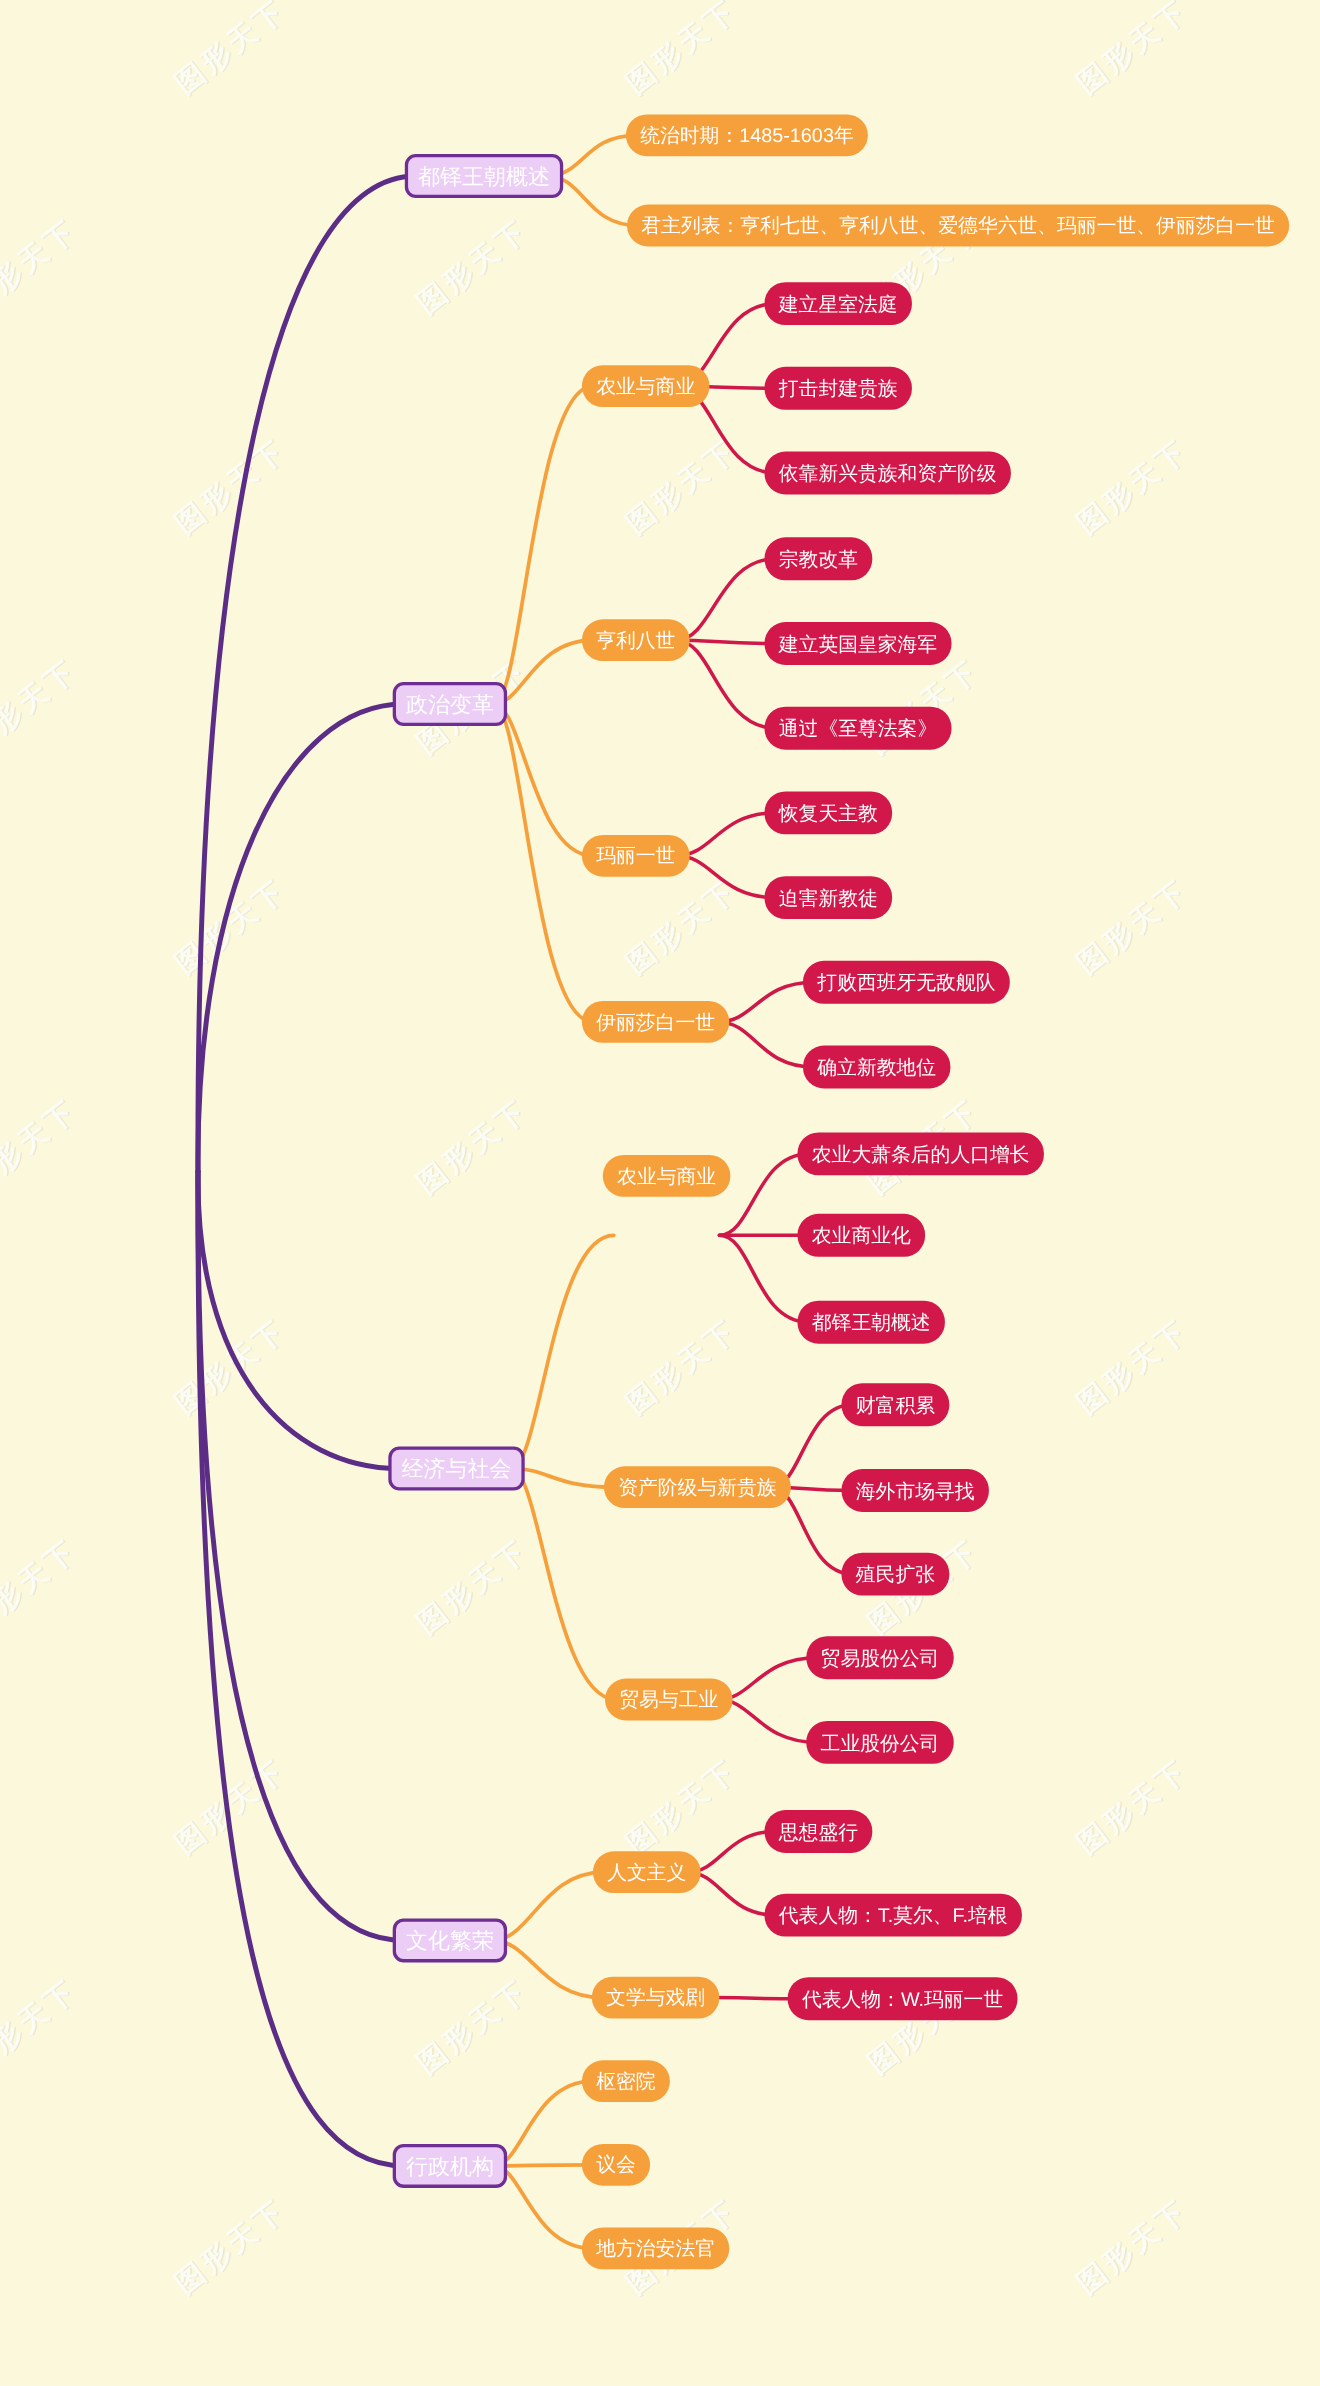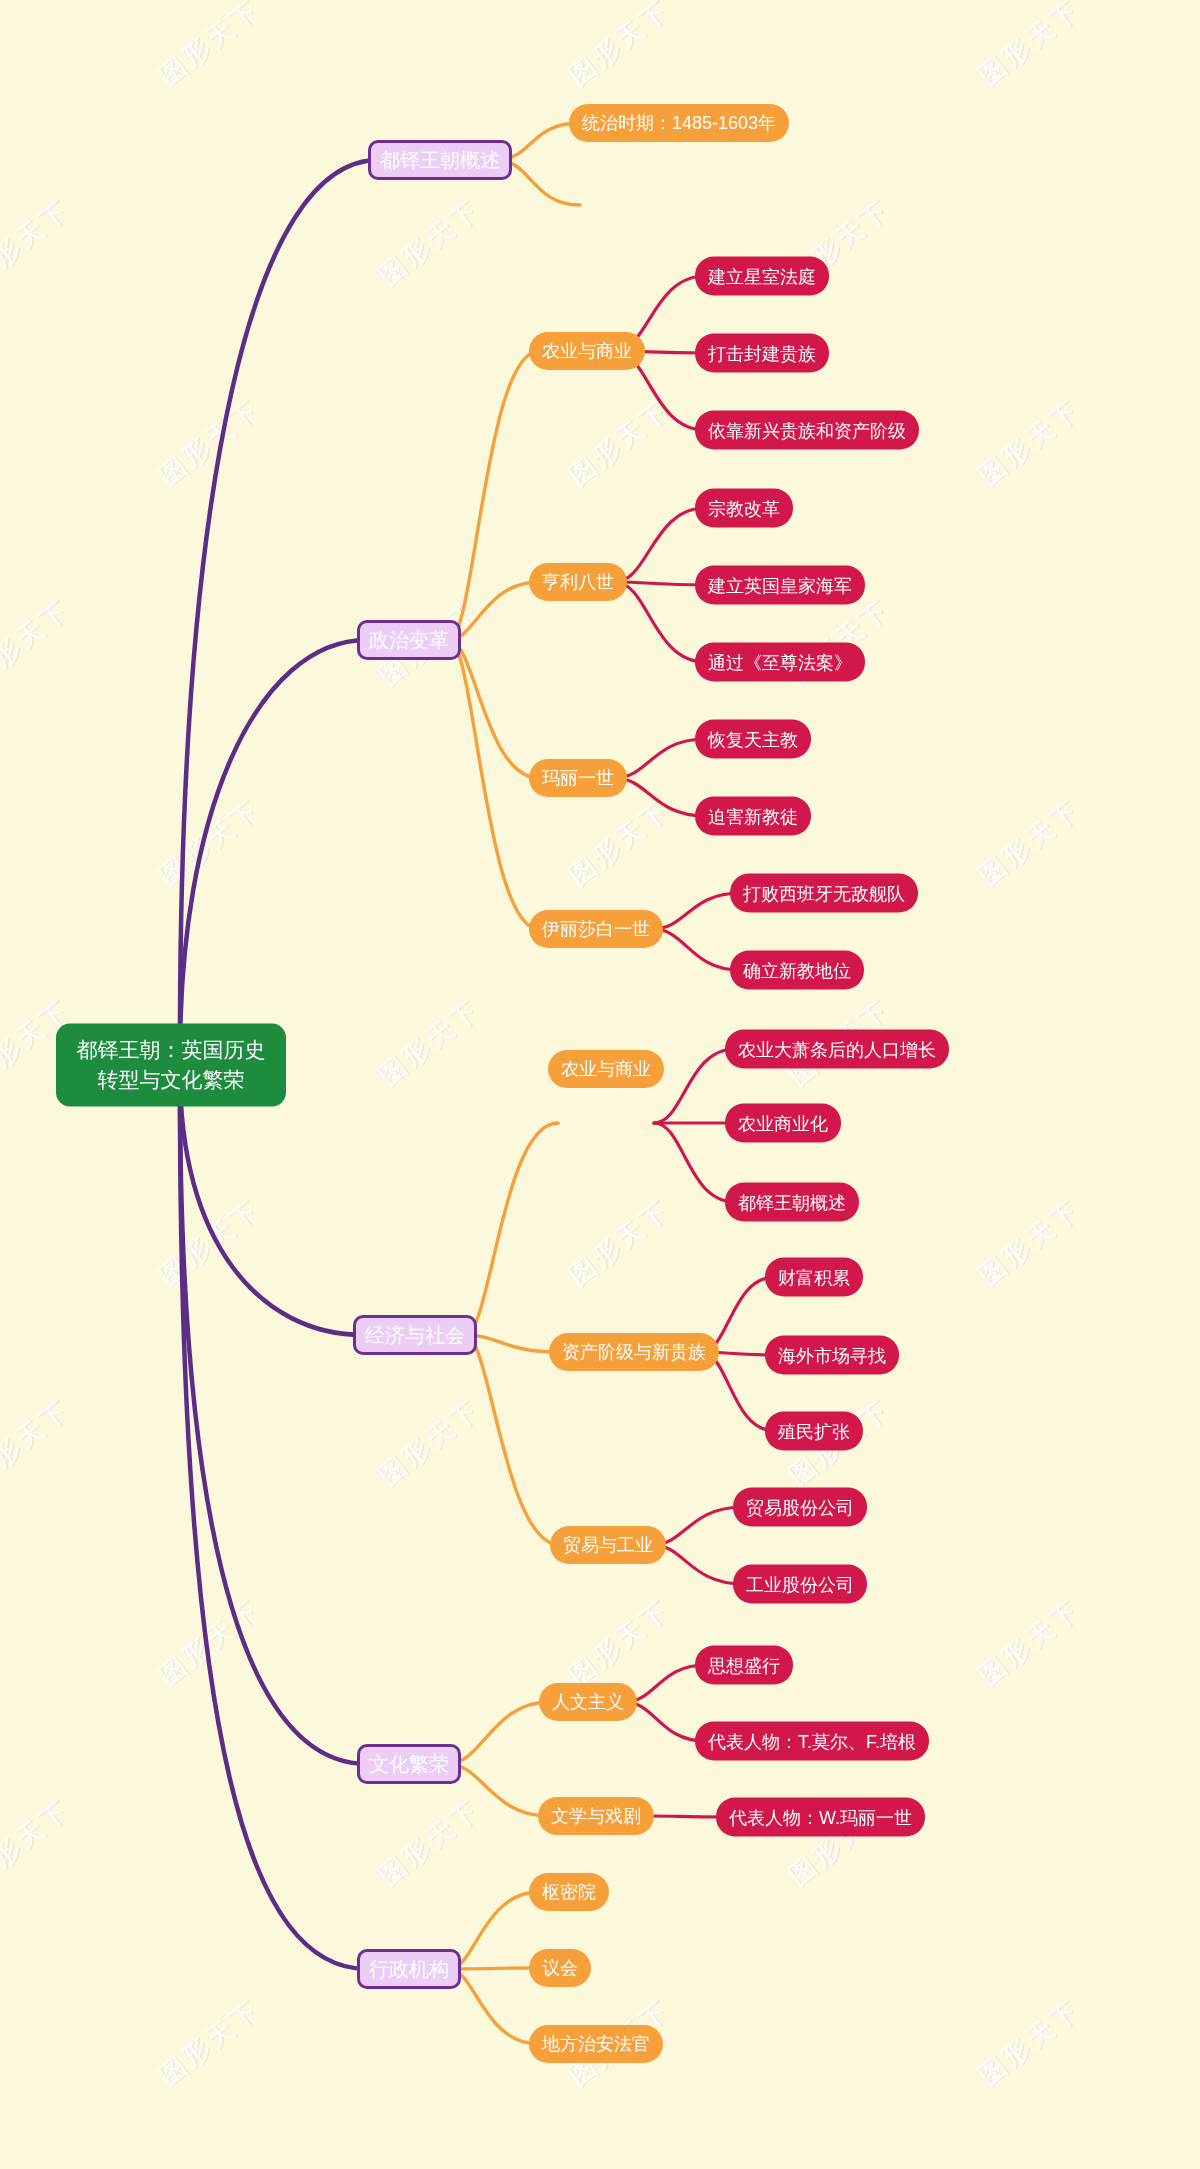--- a/index.html
+++ b/index.html
@@ -119,43 +119,43 @@
     <path class="lk-red" d="M701 1352 C 729 1352 731 1277 775 1277"></path>
     <path class="lk-red" d="M701 1352 C 729 1352 733 1355 775 1355"></path>
     <path class="lk-red" d="M701 1352 C 729 1352 731 1431 775 1431"></path>
     <path class="lk-red" d="M653 1545 C 684 1545 690 1507 743 1507"></path>
     <path class="lk-red" d="M653 1545 C 684 1545 690 1584 743 1584"></path>
     <path class="lk-red" d="M625 1702 C 655 1702 660 1665 705 1665"></path>
     <path class="lk-red" d="M625 1702 C 655 1702 660 1741 705 1741"></path>
     <path class="lk-red" d="M648 1816 C 678 1816 682 1817 726 1817"></path>
   </svg>
 
-  <div class="node root" style="left:56px;top:1065px">
-    <span>都铎王朝：英国历史转型与文化繁荣</span>
-  </div>
 
   <div class="node branch" style="left:368px;top:160px">
     <span>都铎王朝概述</span>
   </div>
   <div class="node branch" style="left:357px;top:640px">
     <span>政治变革</span>
   </div>
   <div class="node branch" style="left:353px;top:1335px">
     <span>经济与社会</span>
   </div>
   <div class="node branch" style="left:357px;top:1764px">
     <span>文化繁荣</span>
   </div>
   <div class="node branch" style="left:357px;top:1969px">
     <span>行政机构</span>
   </div>
 
   <div class="node topic" style="left:569px;top:123px">
     <span>统治时期：1485-1603年</span>
   </div>
+  <div class="node topic" style="left:570px;top:205px">
+    <span>君主列表：亨利七世、亨利八世、爱德华六世、玛丽一世、伊丽莎白一世</span>
+  </div>
 
   <div class="node topic" style="left:529px;top:351px">
     <span>农业与商业</span>
   </div>
   <div class="node topic" style="left:529px;top:582px">
     <span>亨利八世</span>
   </div>
   <div class="node topic" style="left:529px;top:778px">
     <span>玛丽一世</span>
   </div>

